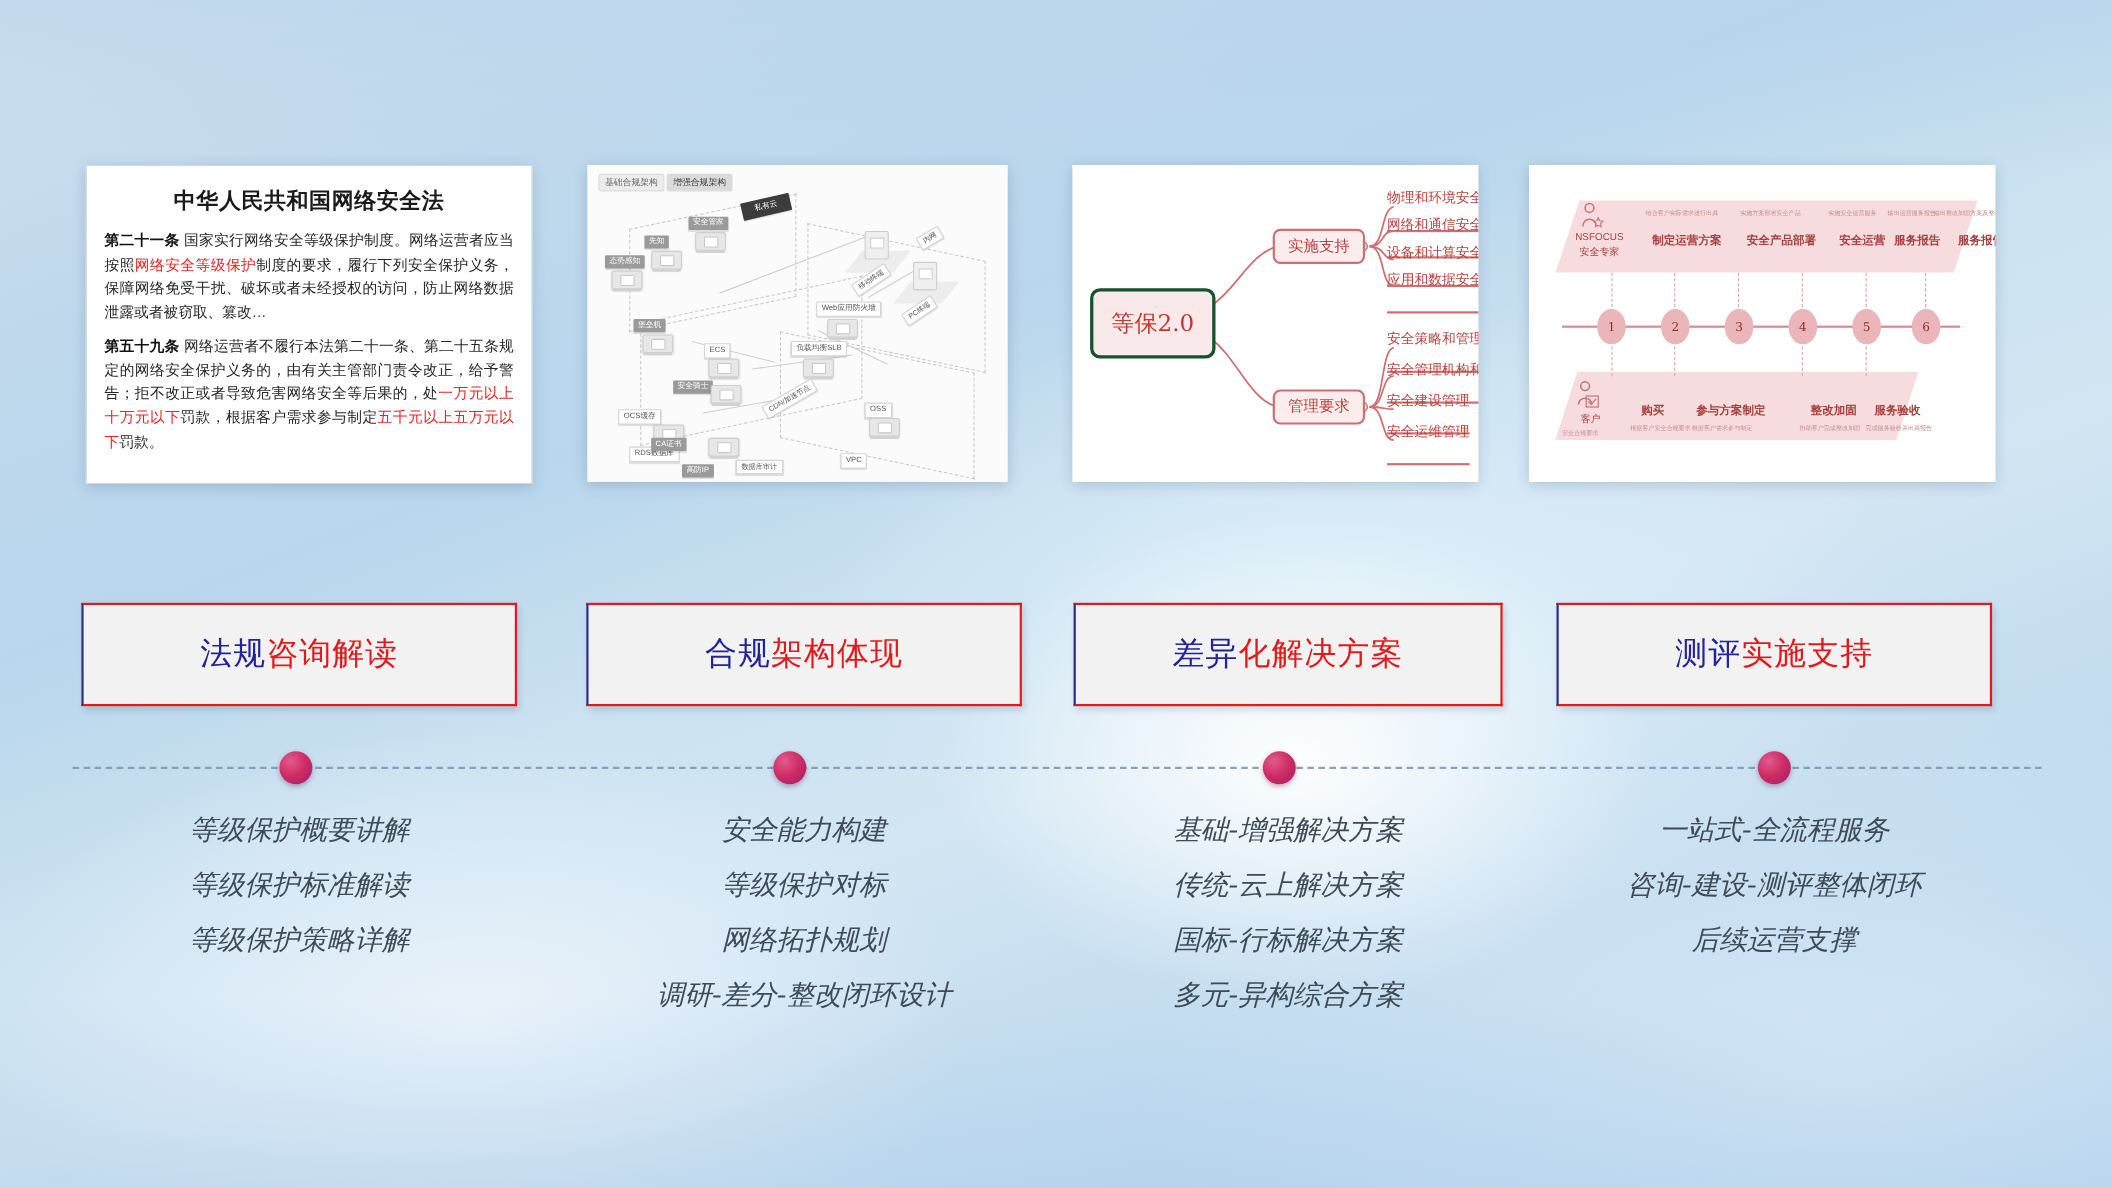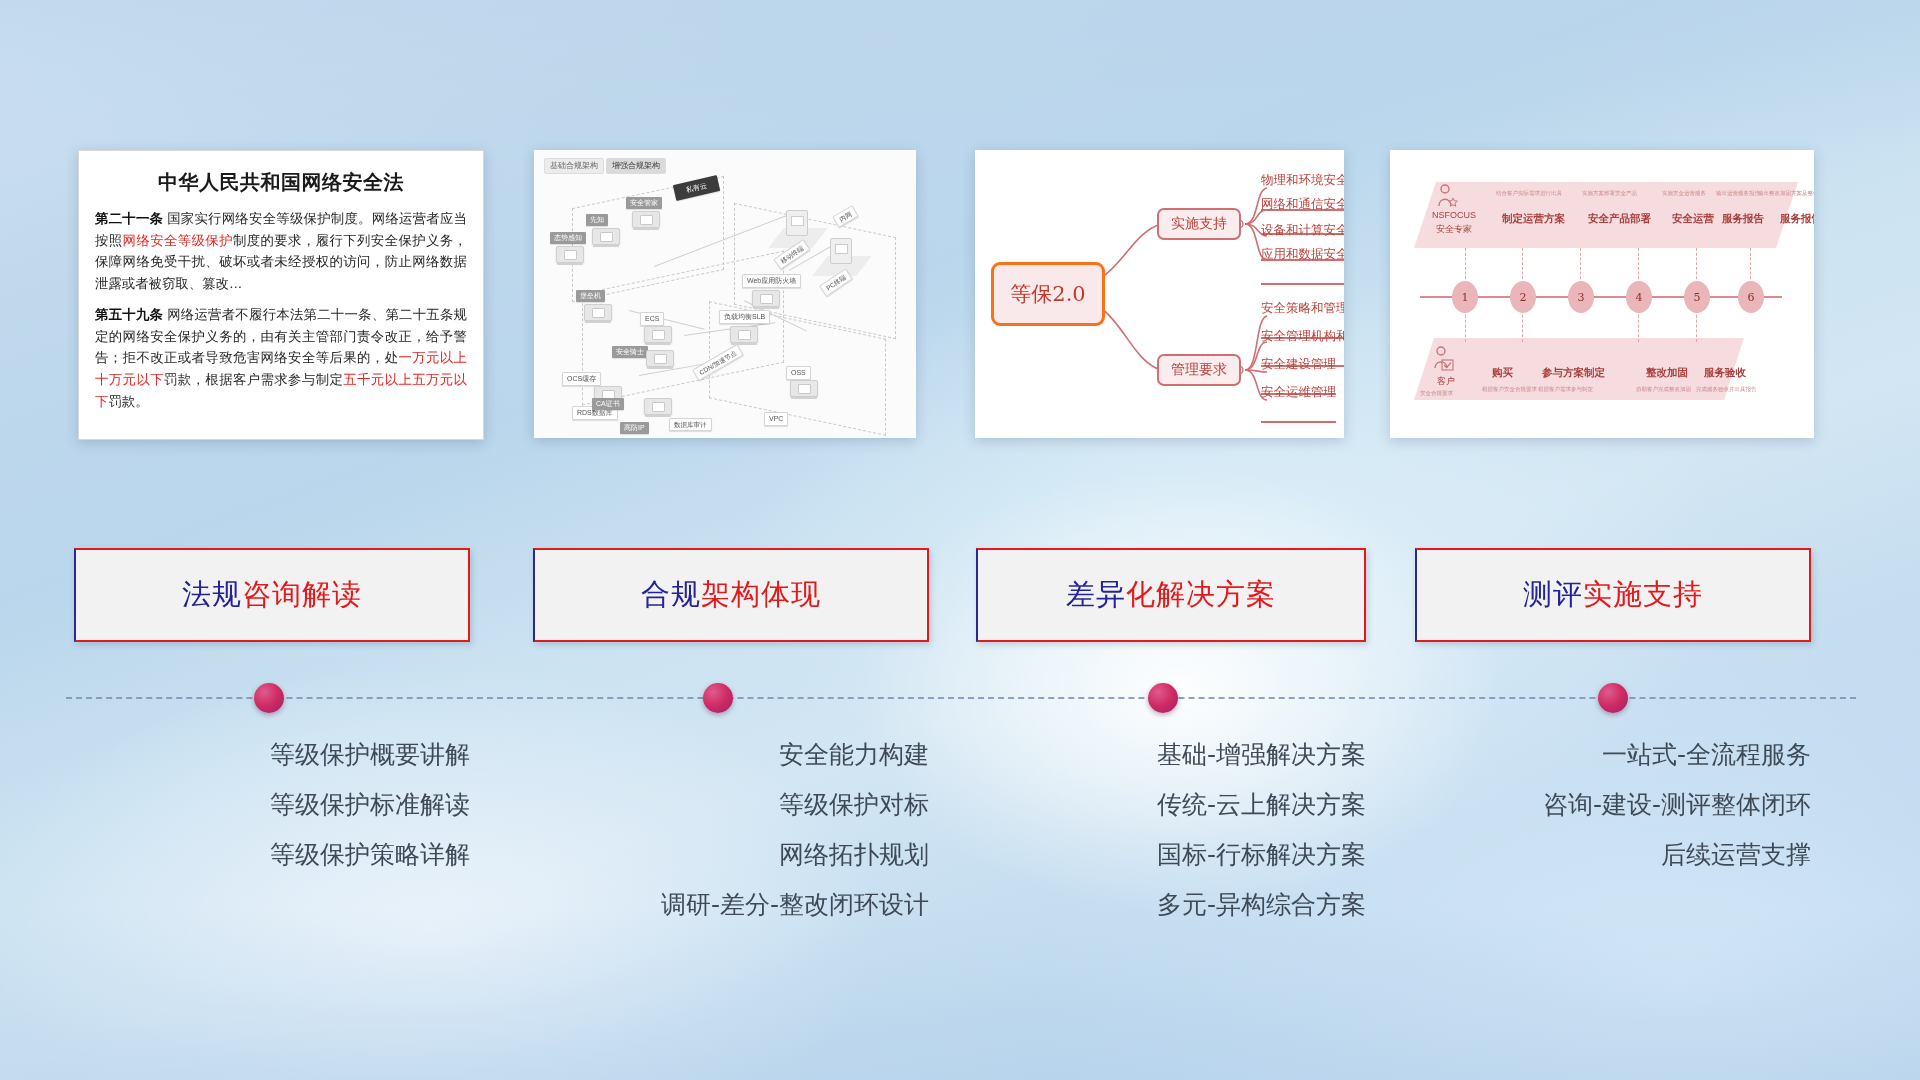--- a/index.html
+++ b/index.html
@@ -80,21 +80,21 @@
     border-radius:2px;
   }
   .srv:after{content:"";position:absolute;left:4px;top:5px;width:11px;height:8px;background:#fff;border:1px solid #ccc;}
   .plate{position:absolute;width:44px;height:20px;background:#eaeaea;transform:skewX(-38deg);opacity:.85;}
   .wire{position:absolute;background:#cfcfcf;height:1px;transform-origin:0 0;}
 
   
   .mind{position:relative;width:100%;height:100%;background:#fff;}
   .mm-root{
     position:absolute;left:16px;top:112px;width:108px;height:58px;
-    border:3px solid #f97316;background:#fae9ea;border-radius:9px;
+    border:3px solid #14532d;background:#fae9ea;border-radius:9px;
     display:flex;align-items:center;justify-content:center;
     color:#c0392f;font-size:21px;font-family:"DejaVu Serif","Liberation Serif",serif;
   }
   .mm-node{
     position:absolute;border:2px solid #cf6f72;background:#fbeced;border-radius:7px;
     display:flex;align-items:center;justify-content:center;
     color:#b9433c;font-size:14px;padding:5px 12px;white-space:nowrap;
     font-family:"DejaVu Serif","Liberation Serif",serif;
   }
   .mm-leaf{
@@ -140,21 +140,21 @@
     border-top:2px dashed #7c93b5;opacity:.85;
   }
   .axis-dot{
     position:absolute;width:30px;height:30px;border-radius:50%;
     background:radial-gradient(circle at 34% 30%, #e05b8e 0%, #cf2b63 48%, #9a1f6b 100%);
     box-shadow:0 2px 5px rgba(80,20,70,.35);
   }
 
   
   .cols{position:absolute;top:742px;left:0;width:1920px;height:230px;}
-  .col{position:absolute;top:0;text-align:right;}
+  .col{position:absolute;top:0;text-align:center;font-style:italic;}
   .col .item{
     font-size:25px;color:#3f4a57;line-height:1;margin-bottom:25px;
     font-family:"DejaVu Sans","Liberation Sans",sans-serif;white-space:nowrap;
   }
 </style>
 </head>
 <body>
 
 <div id="stage">
   <div class="vignette"></div>

